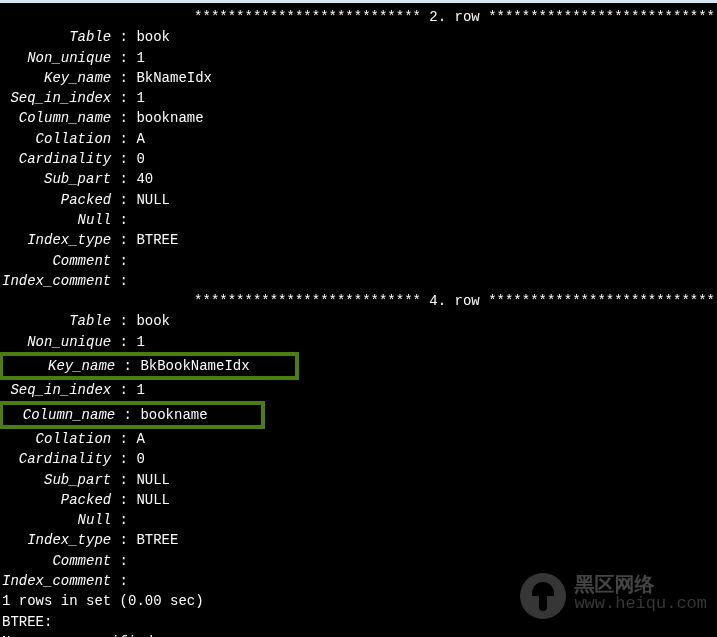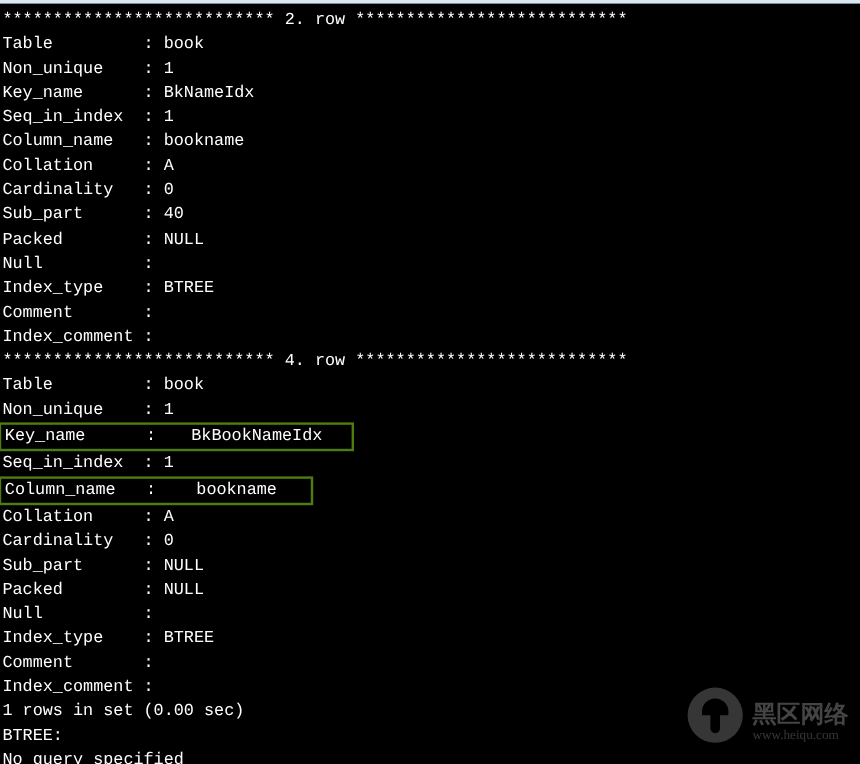--- a/index.html
+++ b/index.html
@@ -15,51 +15,52 @@
       line-height: 1.45;
       padding: 4px 2px;
       width: 717px;
       height: 637px;
       overflow: hidden;
       position: relative;
       border-top: 3px solid #d8e8f0;
     }
     .row-header {
       white-space: pre;
+      text-align: right;
     }
     .field-row {
       white-space: pre;
     }
     .label {
       display: inline-block;
       width: 13ch;
-      text-align: left;
+      text-align: right;
+      font-style: italic;
     }
     .sep {
       padding: 0 1ch;
     }
     .value {
       display: inline-block;
-      text-align: center;
     }
     .highlight {
-      border: 2px solid #4d7c0f;
+      border: 4px solid #4d7c0f;
       display: inline-block;
       padding: 0 3px;
       margin-left: -3px;
     }
     .status-line {
       white-space: pre;
     }
     .watermark {
       position: absolute;
       bottom: 18px;
       right: 10px;
       display: flex;
-      align-items: flex-end;
+      align-items: flex-start;
       gap: 8px;
       opacity: 0.4;
       pointer-events: none;
     }
     .watermark-icon {
       width: 46px;
       height: 46px;
       background: #888;
       border-radius: 50%;
       position: relative;
@@ -89,22 +90,22 @@
       flex-direction: column;
       line-height: 1.1;
     }
     .watermark-cn {
       font-family: "SimHei", sans-serif;
       font-size: 20px;
       color: #aaa;
       font-weight: bold;
     }
     .watermark-url {
-      font-family: Liberation Serif, serif;
-      font-size: 11px;
+      font-family: Liberation Mono, monospace;
+      font-size: 17px;
       color: #888;
     }
   </style>
 </head>
 <body>
 
 <div class="row-header">*************************** 2. row ***************************</div>
 
 <div class="field-row"><span class="label">Table</span><span class="sep">:</span><span class="value">book</span></div>
 <div class="field-row"><span class="label">Non_unique</span><span class="sep">:</span><span class="value">1</span></div>

